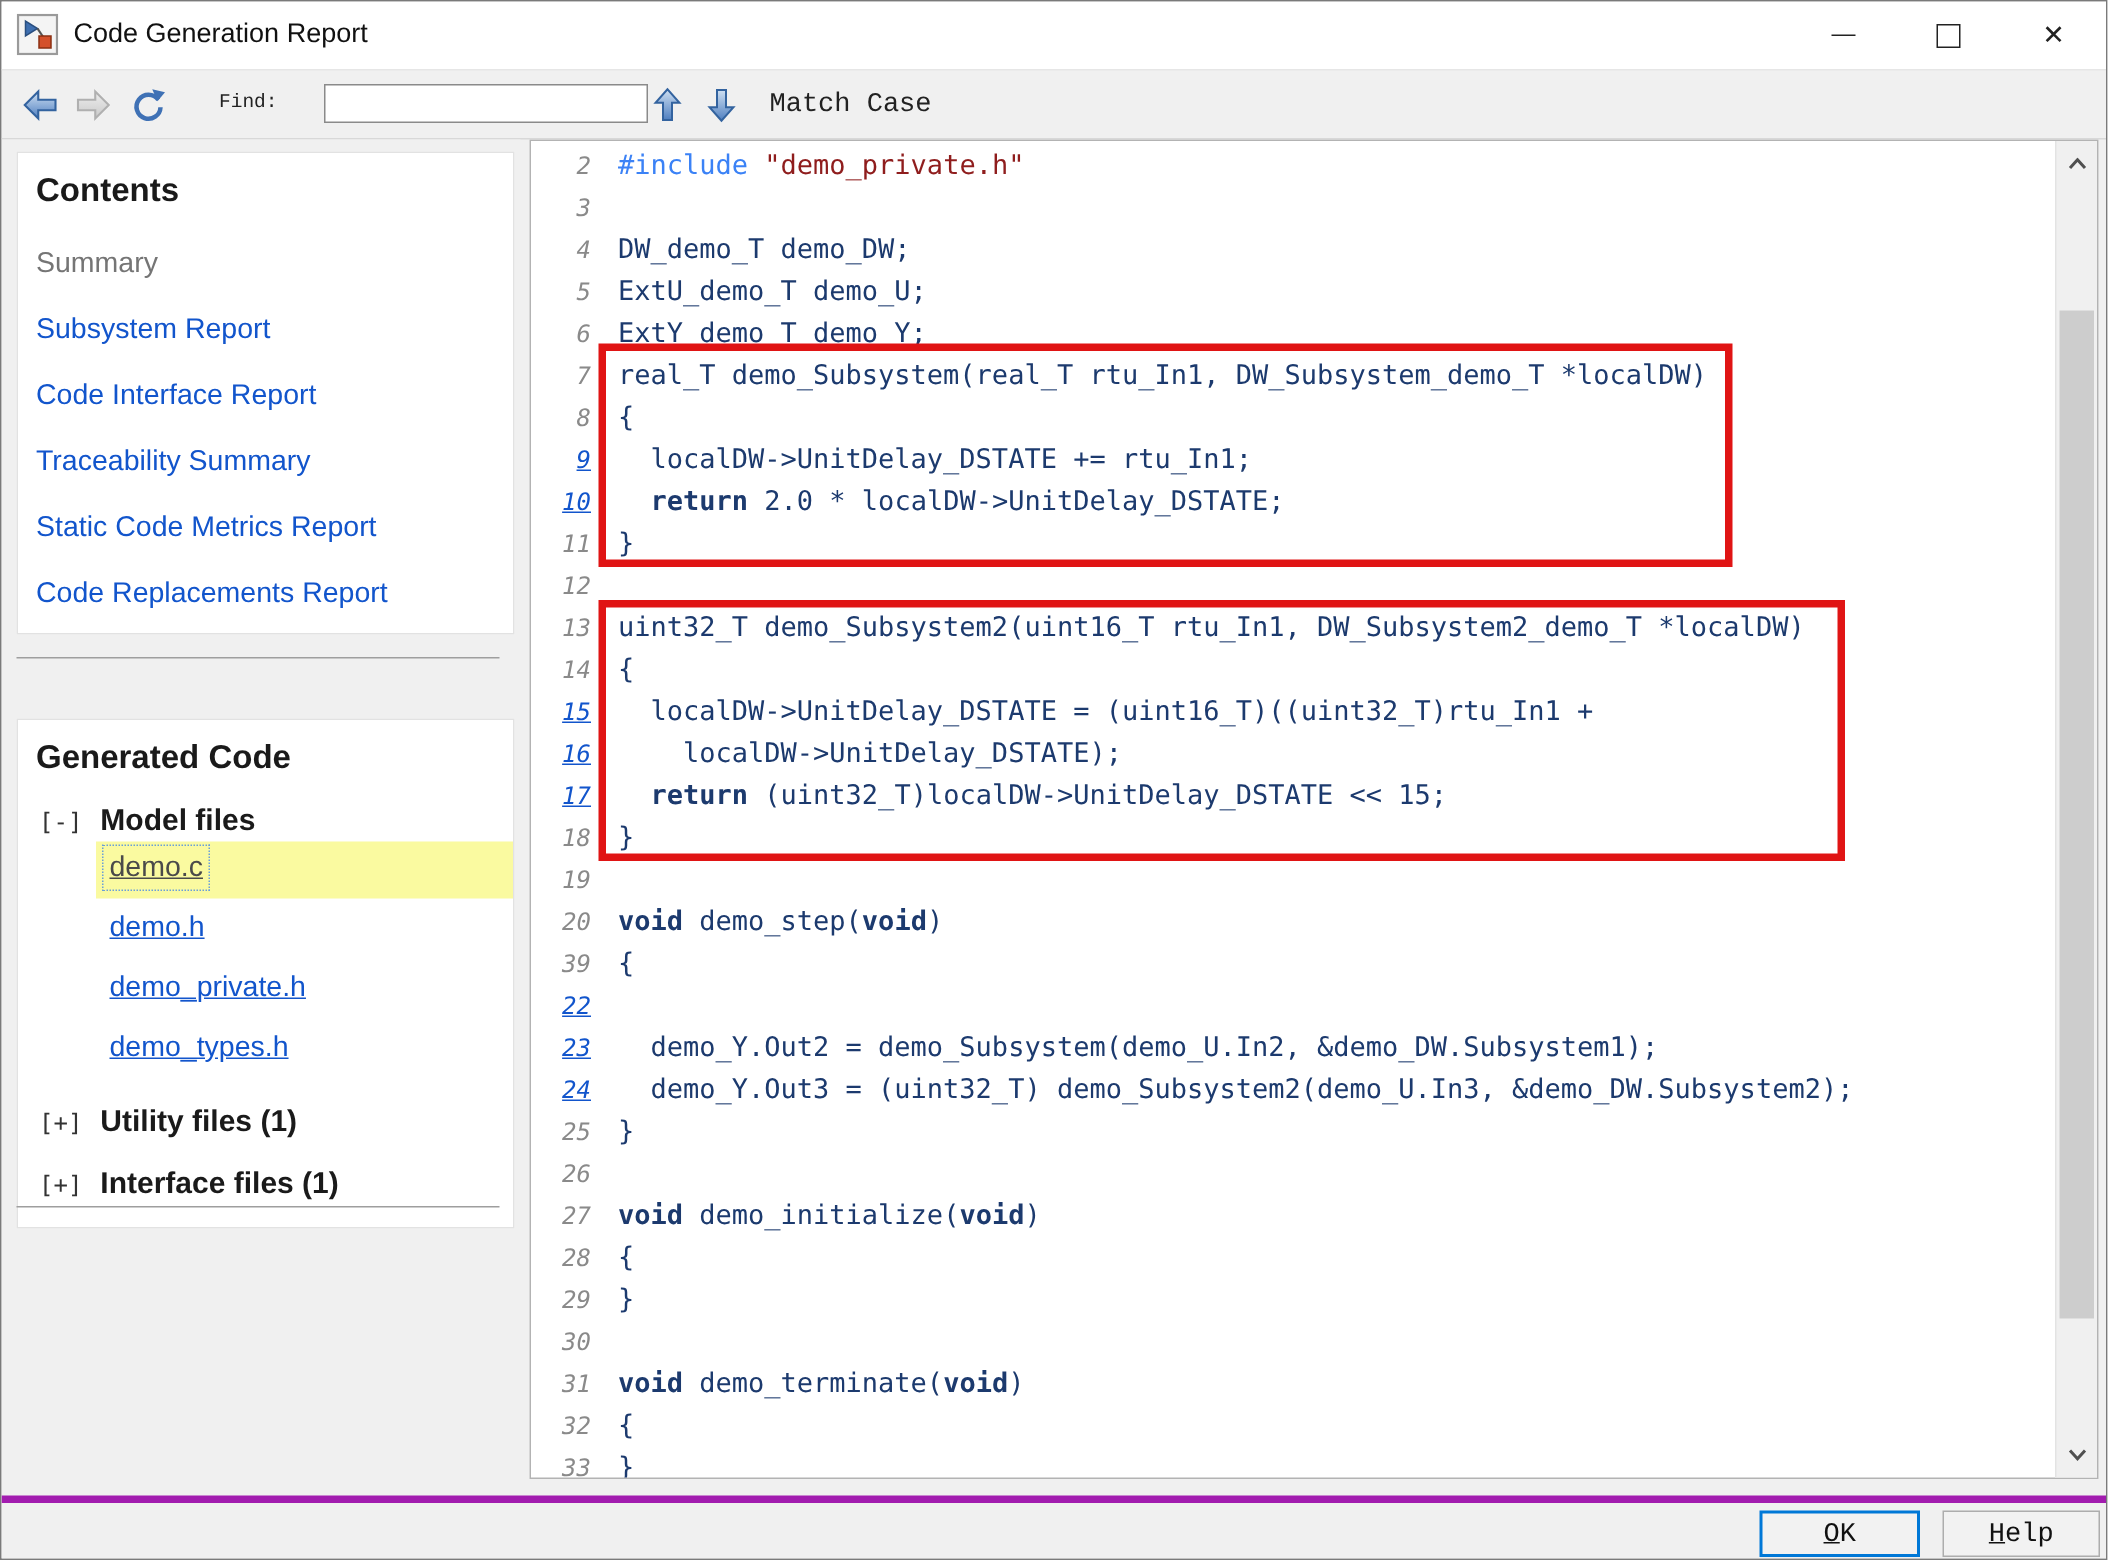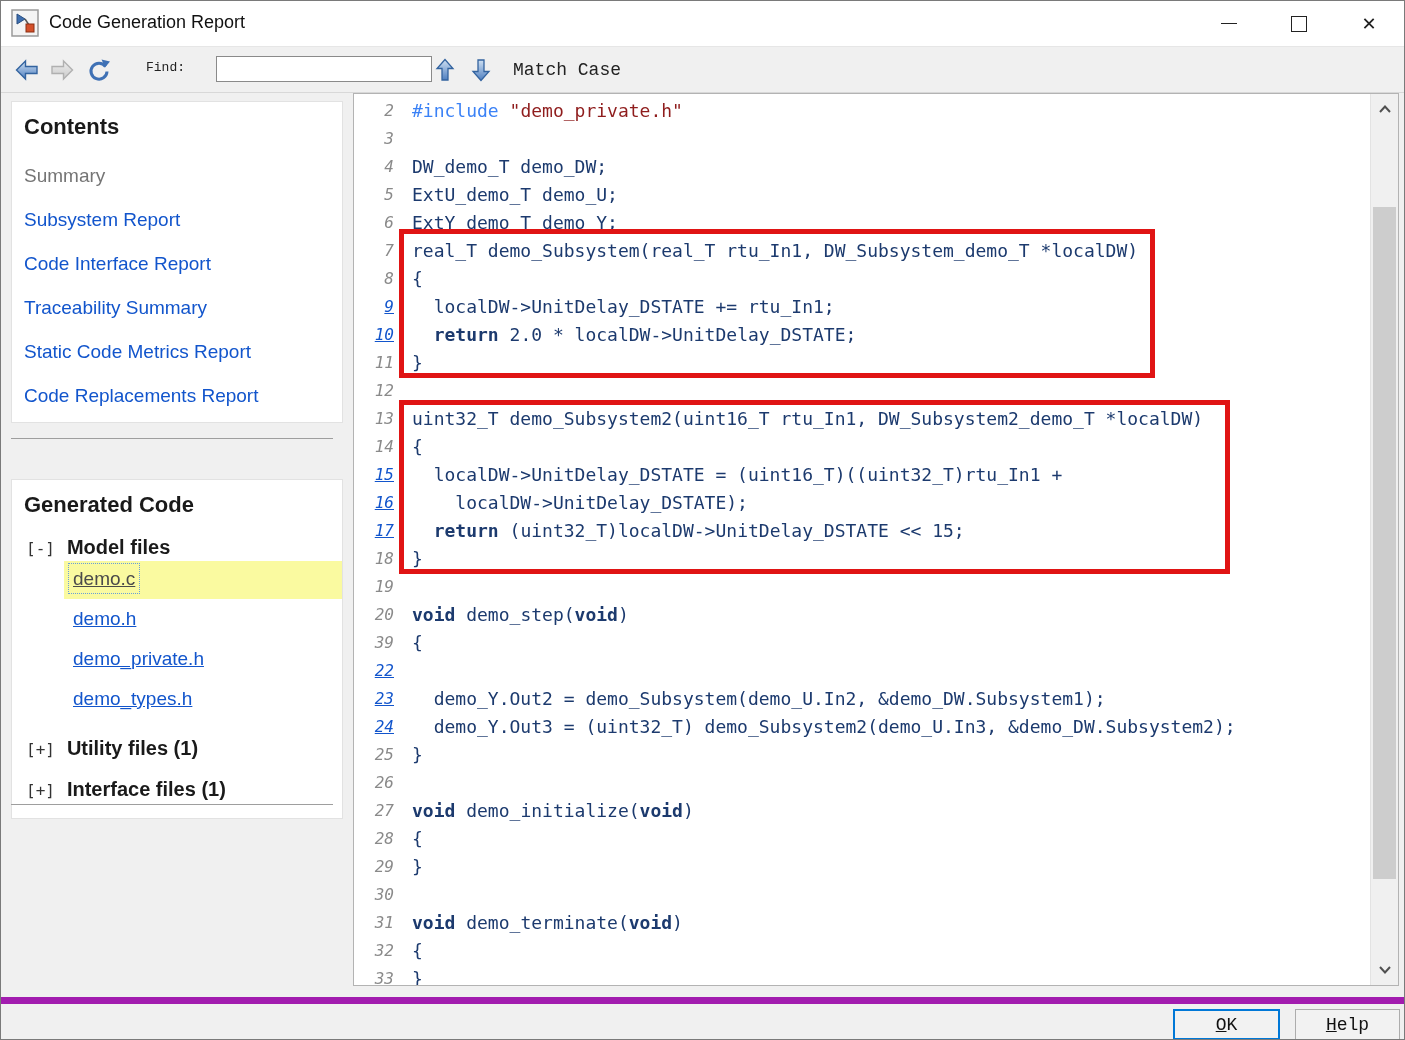--- a/index.html
+++ b/index.html
@@ -63,21 +63,21 @@
   .seg-string  { color:#8f1d1d; }
   .hl-box { position:absolute; border:5px solid #e01414; box-sizing:border-box; pointer-events:none; }
   .hl-box-1 { left:45px; top:135px; width:756px; height:149px; }
   .hl-box-2 { left:45px; top:306px; width:831px; height:174px; }
   
   .v-scrollbar { position:absolute; top:0; right:0; bottom:0; width:27px; background:#f0f0f0; border-left:1px solid #e3e3e3; }
   .sb-arrow { position:absolute; left:0; width:100%; height:26px; display:flex; align-items:center; justify-content:center; cursor:pointer; }
   .sb-arrow.up { top:2px; } .sb-arrow.down { bottom:2px; }
   .sb-thumb { position:absolute; left:2px; right:2px; top:113px; height:672px; background:#cdcdcd; cursor:pointer; }
   
-  .footer { position:absolute; left:0; bottom:0; right:0; height:42px; background:#f0f0f0; border-top:7px solid #a21caf; box-sizing:border-box; }
+  .footer { position:absolute; left:0; bottom:0; right:0; height:42px; background:#f0f0f0; border-top:5px solid #a21caf; box-sizing:border-box; }
   .btn { position:absolute; top:5px; height:31px; font-family:"Liberation Mono", monospace; font-size:18px;
          color:#111; background:#f2f2f2; cursor:pointer; box-sizing:border-box; }
   .ok-btn   { left:1172px; width:107px; border:2px solid #0078d7; }
   .help-btn { left:1294px; width:105px; border:1px solid #adadad; }
   .mn { text-decoration:underline; }
 </style>
 </head>
 <body>
 
 <svg width="0" height="0" style="position:absolute">

